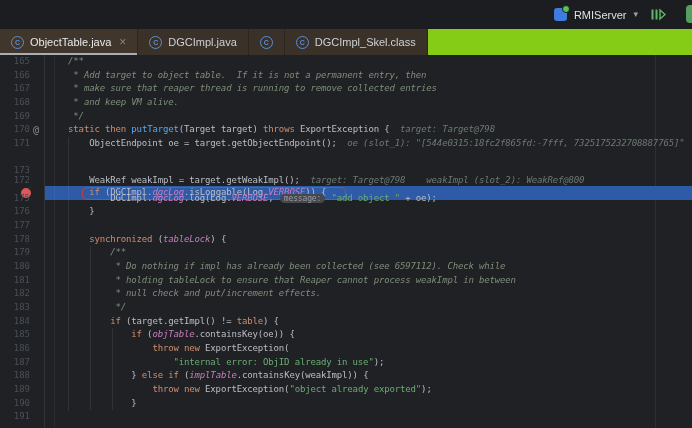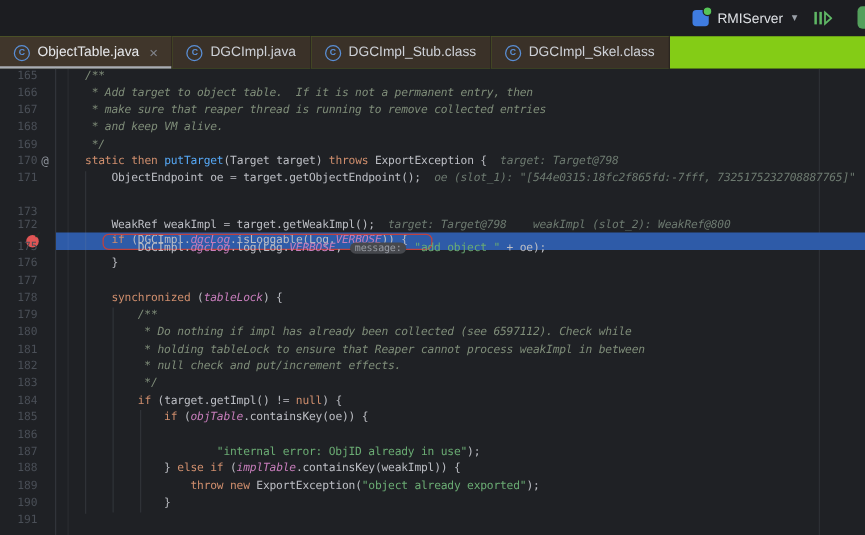--- a/index.html
+++ b/index.html
@@ -82,21 +82,20 @@
       <span class="cls-icon">C</span>
       <span>ObjectTable.java</span>
       <span class="close">×</span>
     </div>
     <div class="tab">
       <span class="cls-icon">C</span>
       <span>DGCImpl.java</span>
     </div>
     <div class="tab">
       <span class="cls-icon">C</span>
-      <span>DGCImpl_Stub.class</span>
     </div>
     <div class="tab">
       <span class="cls-icon">C</span>
       <span>DGCImpl_Skel.class</span>
     </div>
   </div>
 
 <div class="editor">
   <div class="vline gutter-border"></div>
   <div class="vline fold-border"></div>
@@ -178,28 +177,29 @@
       <div class="line" style="top: 232.22px;">
         <span class="num">182</span>
         <pre class="code"><span class="tk-c">             * null check and put/increment effects.</span></pre>
       </div>
       <div class="line" style="top: 245.88px;">
         <span class="num">183</span>
         <pre class="code"><span class="tk-c">             */</span></pre>
       </div>
       <div class="line" style="top: 259.54px;">
         <span class="num">184</span>
-        <pre class="code"><span class="tk-p">            </span><span class="tk-kw">if</span><span class="tk-p"> (target.getImpl() != </span><span class="tk-kw">null</span><span class="tk-p">) {</span></pre>
+        <pre class="code"><span class="tk-p">            </span><span class="tk-kw">if</span><span class="tk-p"> (target.getImpl() != </span><span class="tk-kw">table</span><span class="tk-p">) {</span></pre>
       </div>
       <div class="line" style="top: 273.2px;">
         <span class="num">185</span>
         <pre class="code"><span class="tk-p">                </span><span class="tk-kw">if</span><span class="tk-p"> (</span><span class="tk-fld">objTable</span><span class="tk-p">.containsKey(oe)) {</span></pre>
       </div>
       <div class="line" style="top: 286.86px;">
         <span class="num">186</span>
+        <pre class="code"><span class="tk-p">                    </span><span class="tk-kw">throw</span><span class="tk-p"> </span><span class="tk-kw">new</span><span class="tk-p"> ExportException(</span></pre>
       </div>
       <div class="line" style="top: 300.52px;">
         <span class="num">187</span>
         <pre class="code"><span class="tk-p">                        </span><span class="tk-s">"internal error: ObjID already in use"</span><span class="tk-p">);</span></pre>
       </div>
       <div class="line" style="top: 314.18px;">
         <span class="num">188</span>
         <pre class="code"><span class="tk-p">                } </span><span class="tk-kw">else</span><span class="tk-p"> </span><span class="tk-kw">if</span><span class="tk-p"> (</span><span class="tk-fld">implTable</span><span class="tk-p">.containsKey(weakImpl)) {</span></pre>
       </div>
       <div class="line" style="top: 327.84px;">

